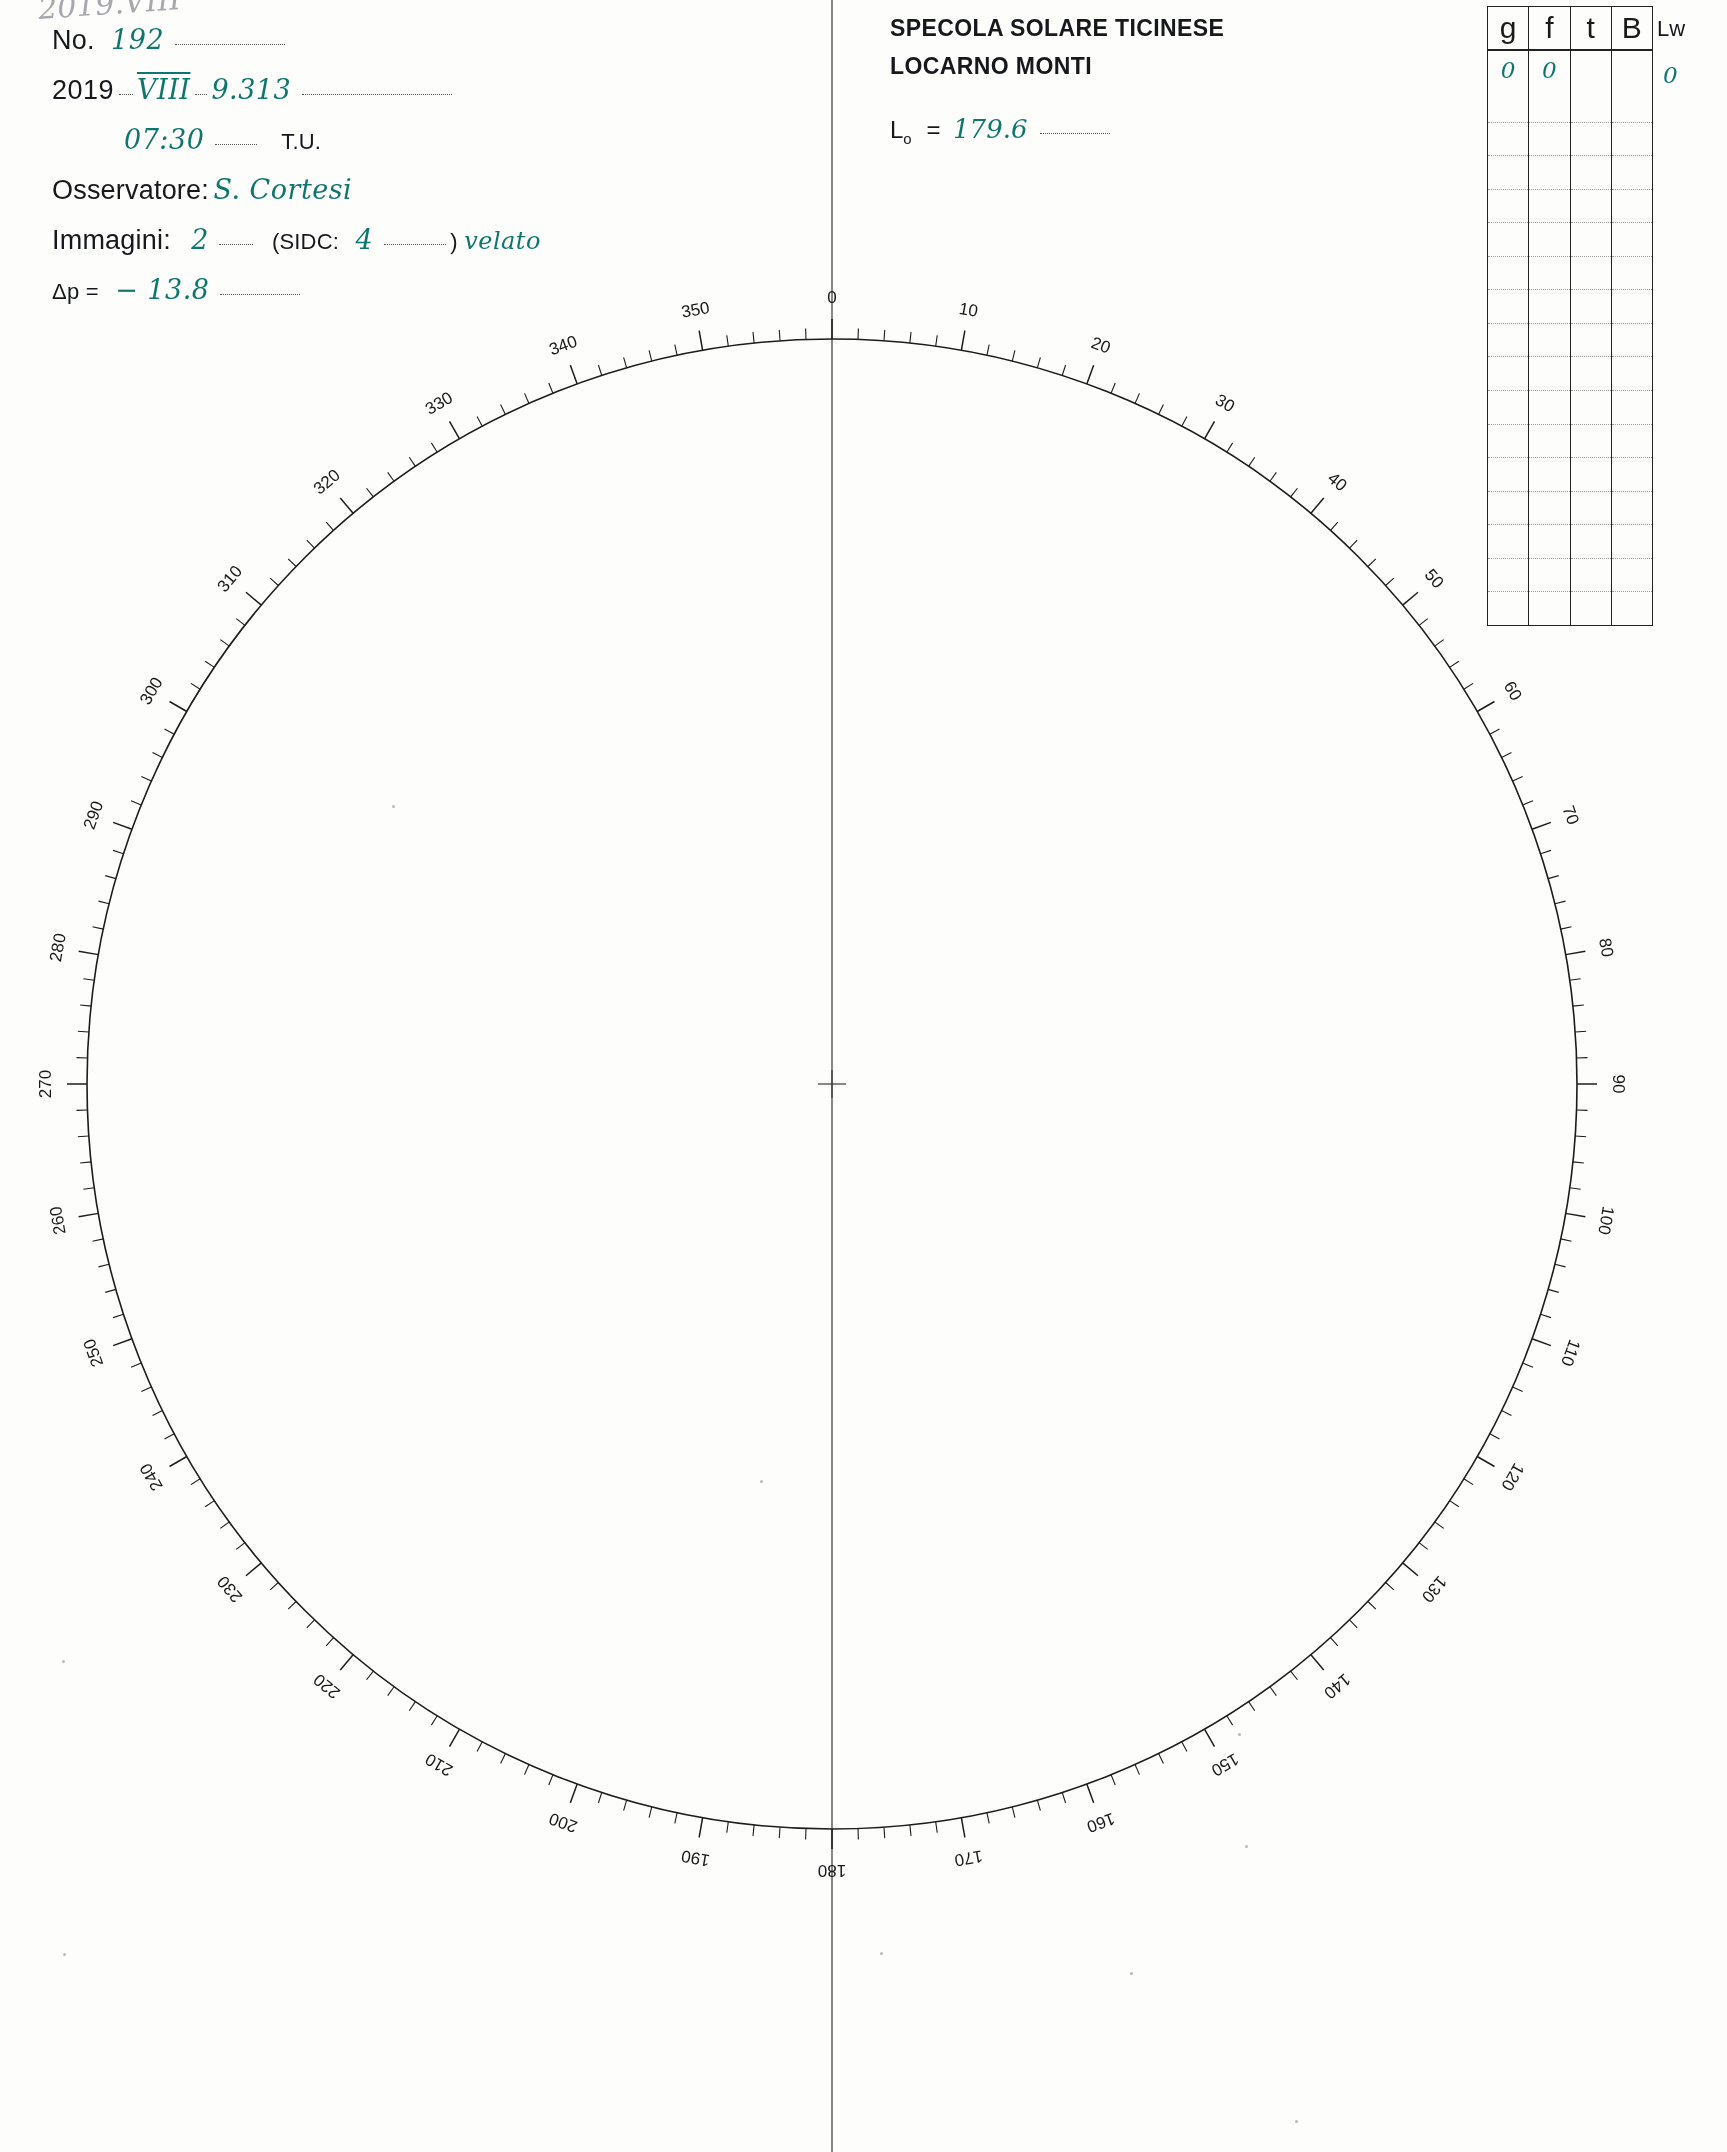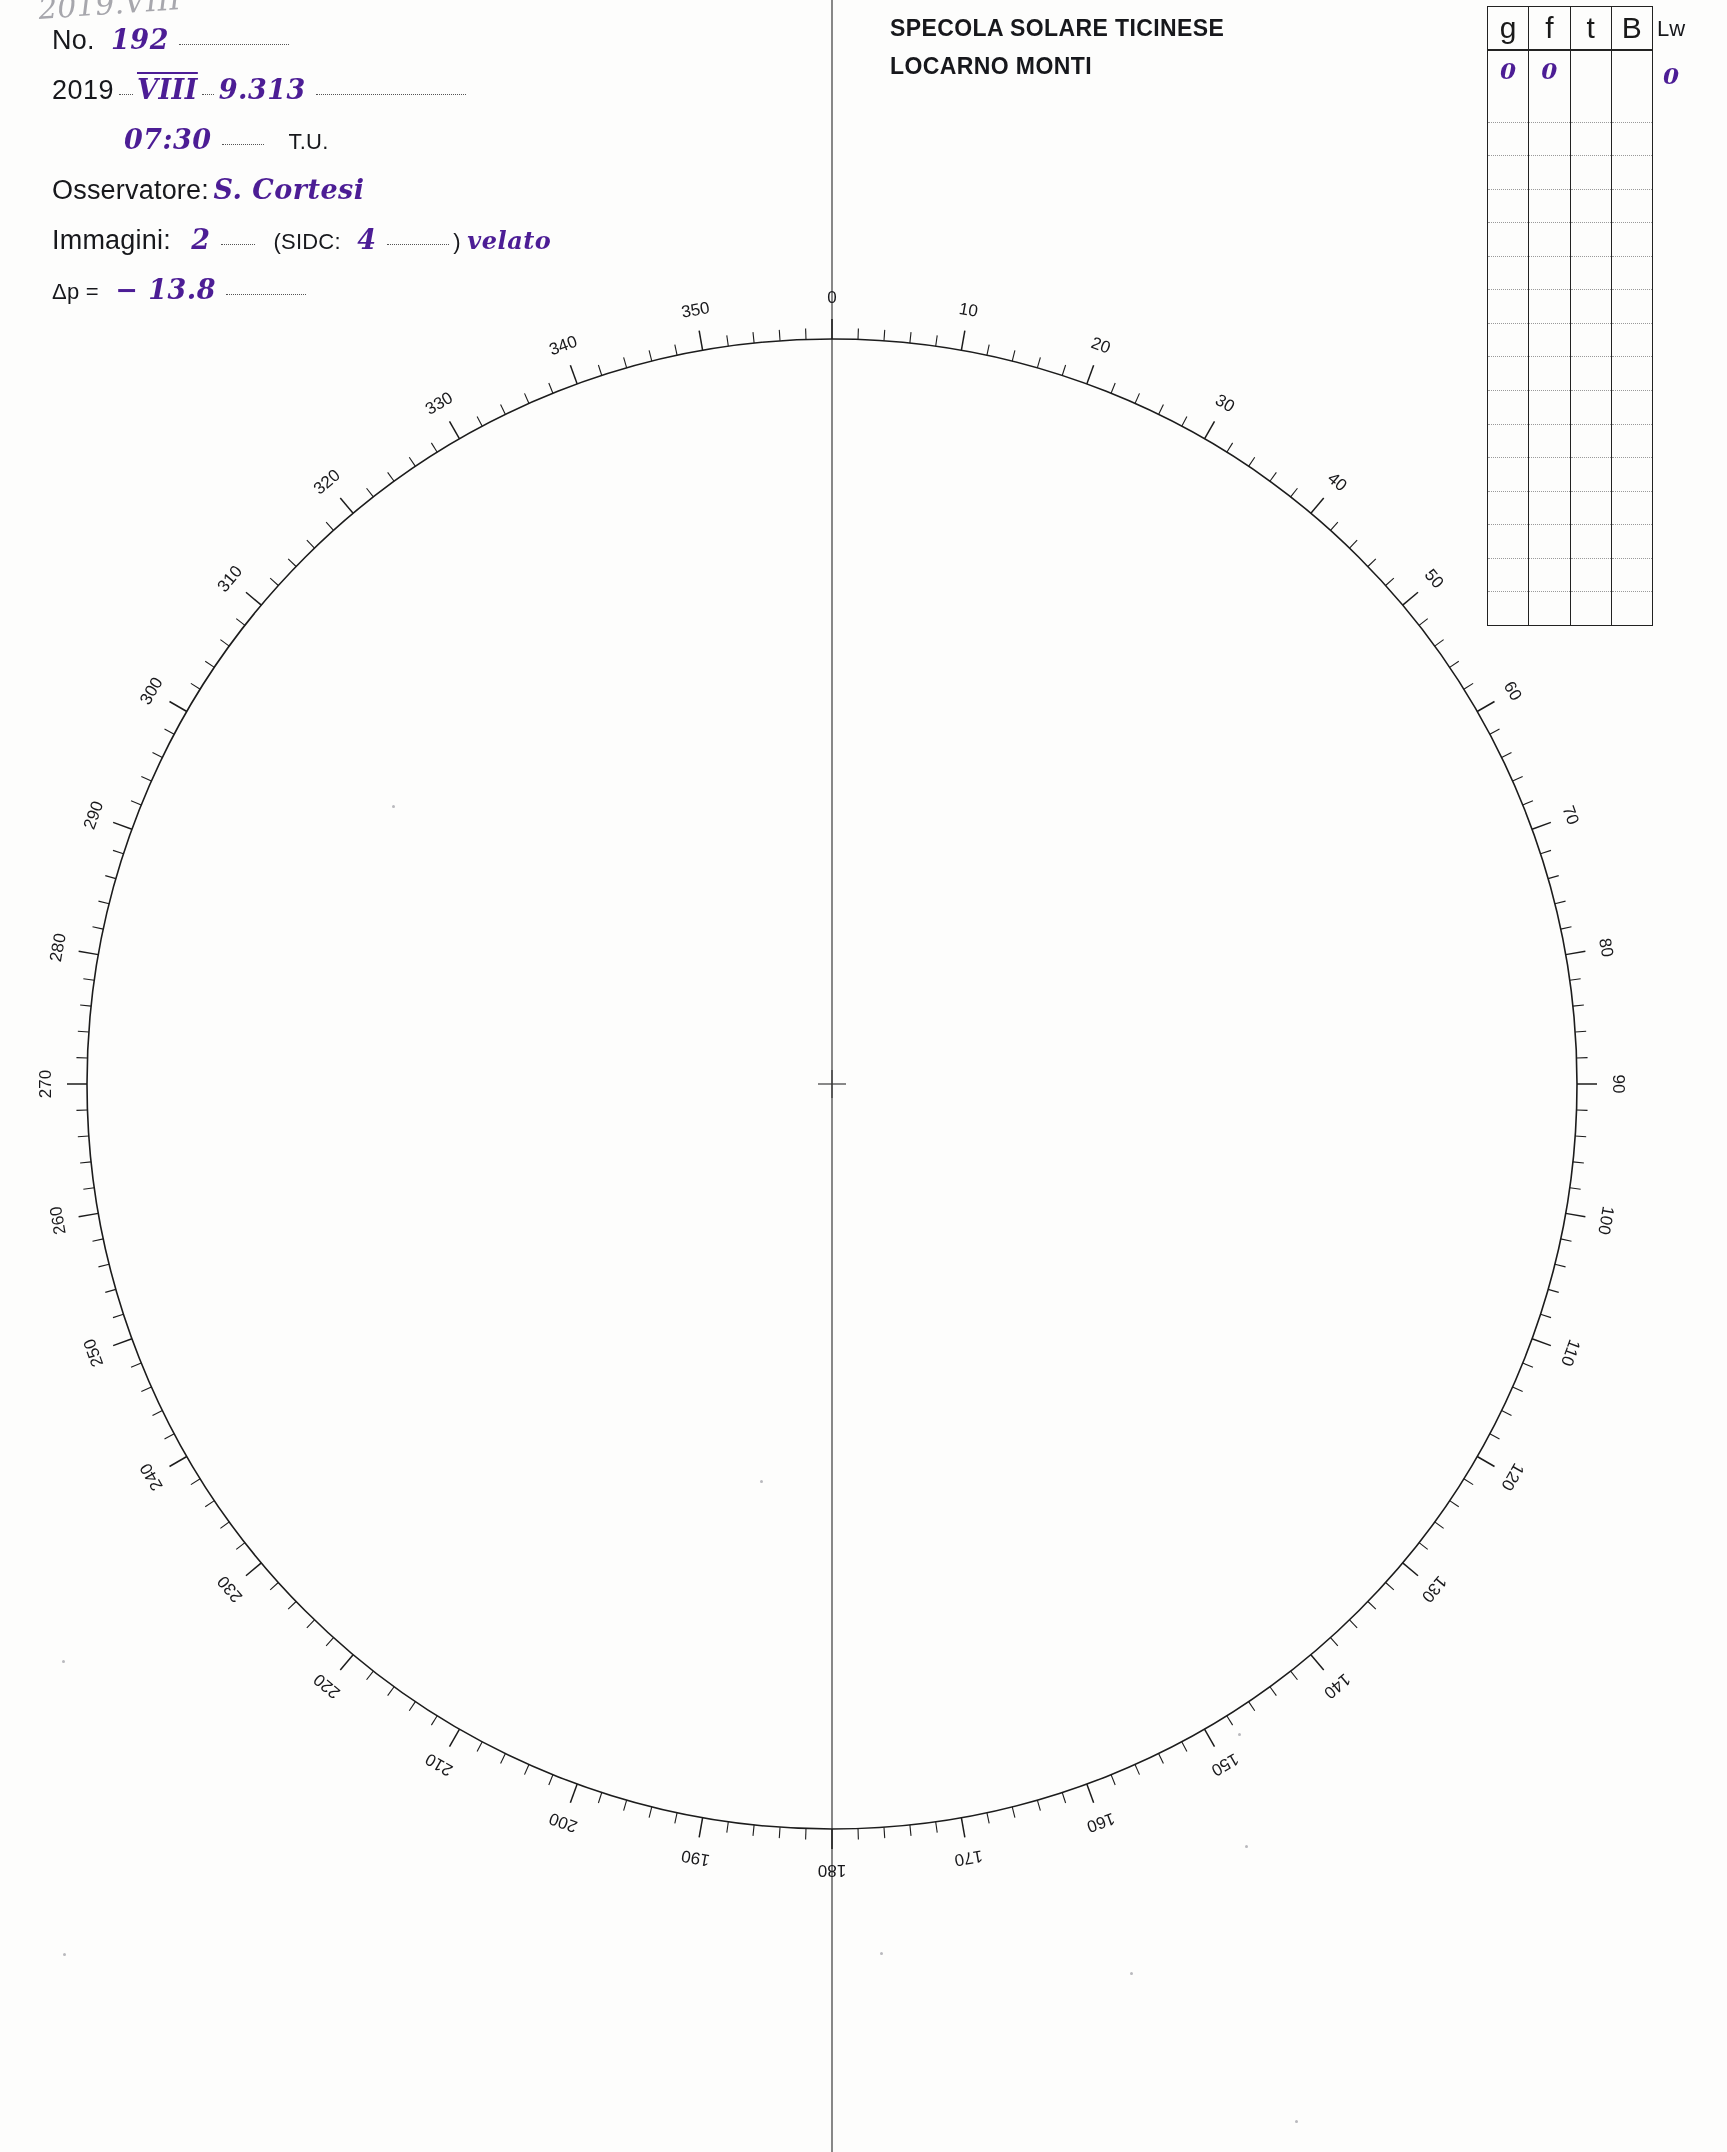--- a/index.html
+++ b/index.html
@@ -16,22 +16,22 @@
     width: 1727px;
     height: 2152px;
     overflow: hidden;
     background: #fdfdfc;
   }
 
   
   .hand {
     font-family: "DejaVu Serif", serif;
     font-style: italic;
-    font-weight: 700;
-    color: #4c1d95;
+    font-weight: 400;
+    color: #0f766e;
   }
   .printed {
     font-family: "Liberation Sans", sans-serif;
     color: #17181c;
   }
 
   
   #header-left {
     position: absolute;
     left: 52px;
@@ -221,20 +221,26 @@
       <span class="hand hl-val" style="margin-left:12px;">− 13.8</span>
       <span class="dotline" style="width:80px;margin-left:6px;"></span>
     </div>
   </div>
 
   <div id="header-center">
     <div class="hc-title printed">SPECOLA SOLARE TICINESE</div>
     <div class="hc-title printed">LOCARNO MONTI</div>
 
     <div class="hc-rows">
+      <div class="hc-row">
+        <span class="printed">L</span><sub class="printed">o</sub>
+        <span class="printed" style="margin-left:8px;">=</span>
+        <span class="hand">179.6</span>
+        <span class="dotline" style="width:70px;margin-left:6px;"></span>
+      </div>
     </div>
   </div>
 
   <div id="count-table">
     <table>
       <thead>
         <tr>
           <th class="w-col">g</th>
           <th class="w-col">f</th>
           <th class="w-col">t</th>

